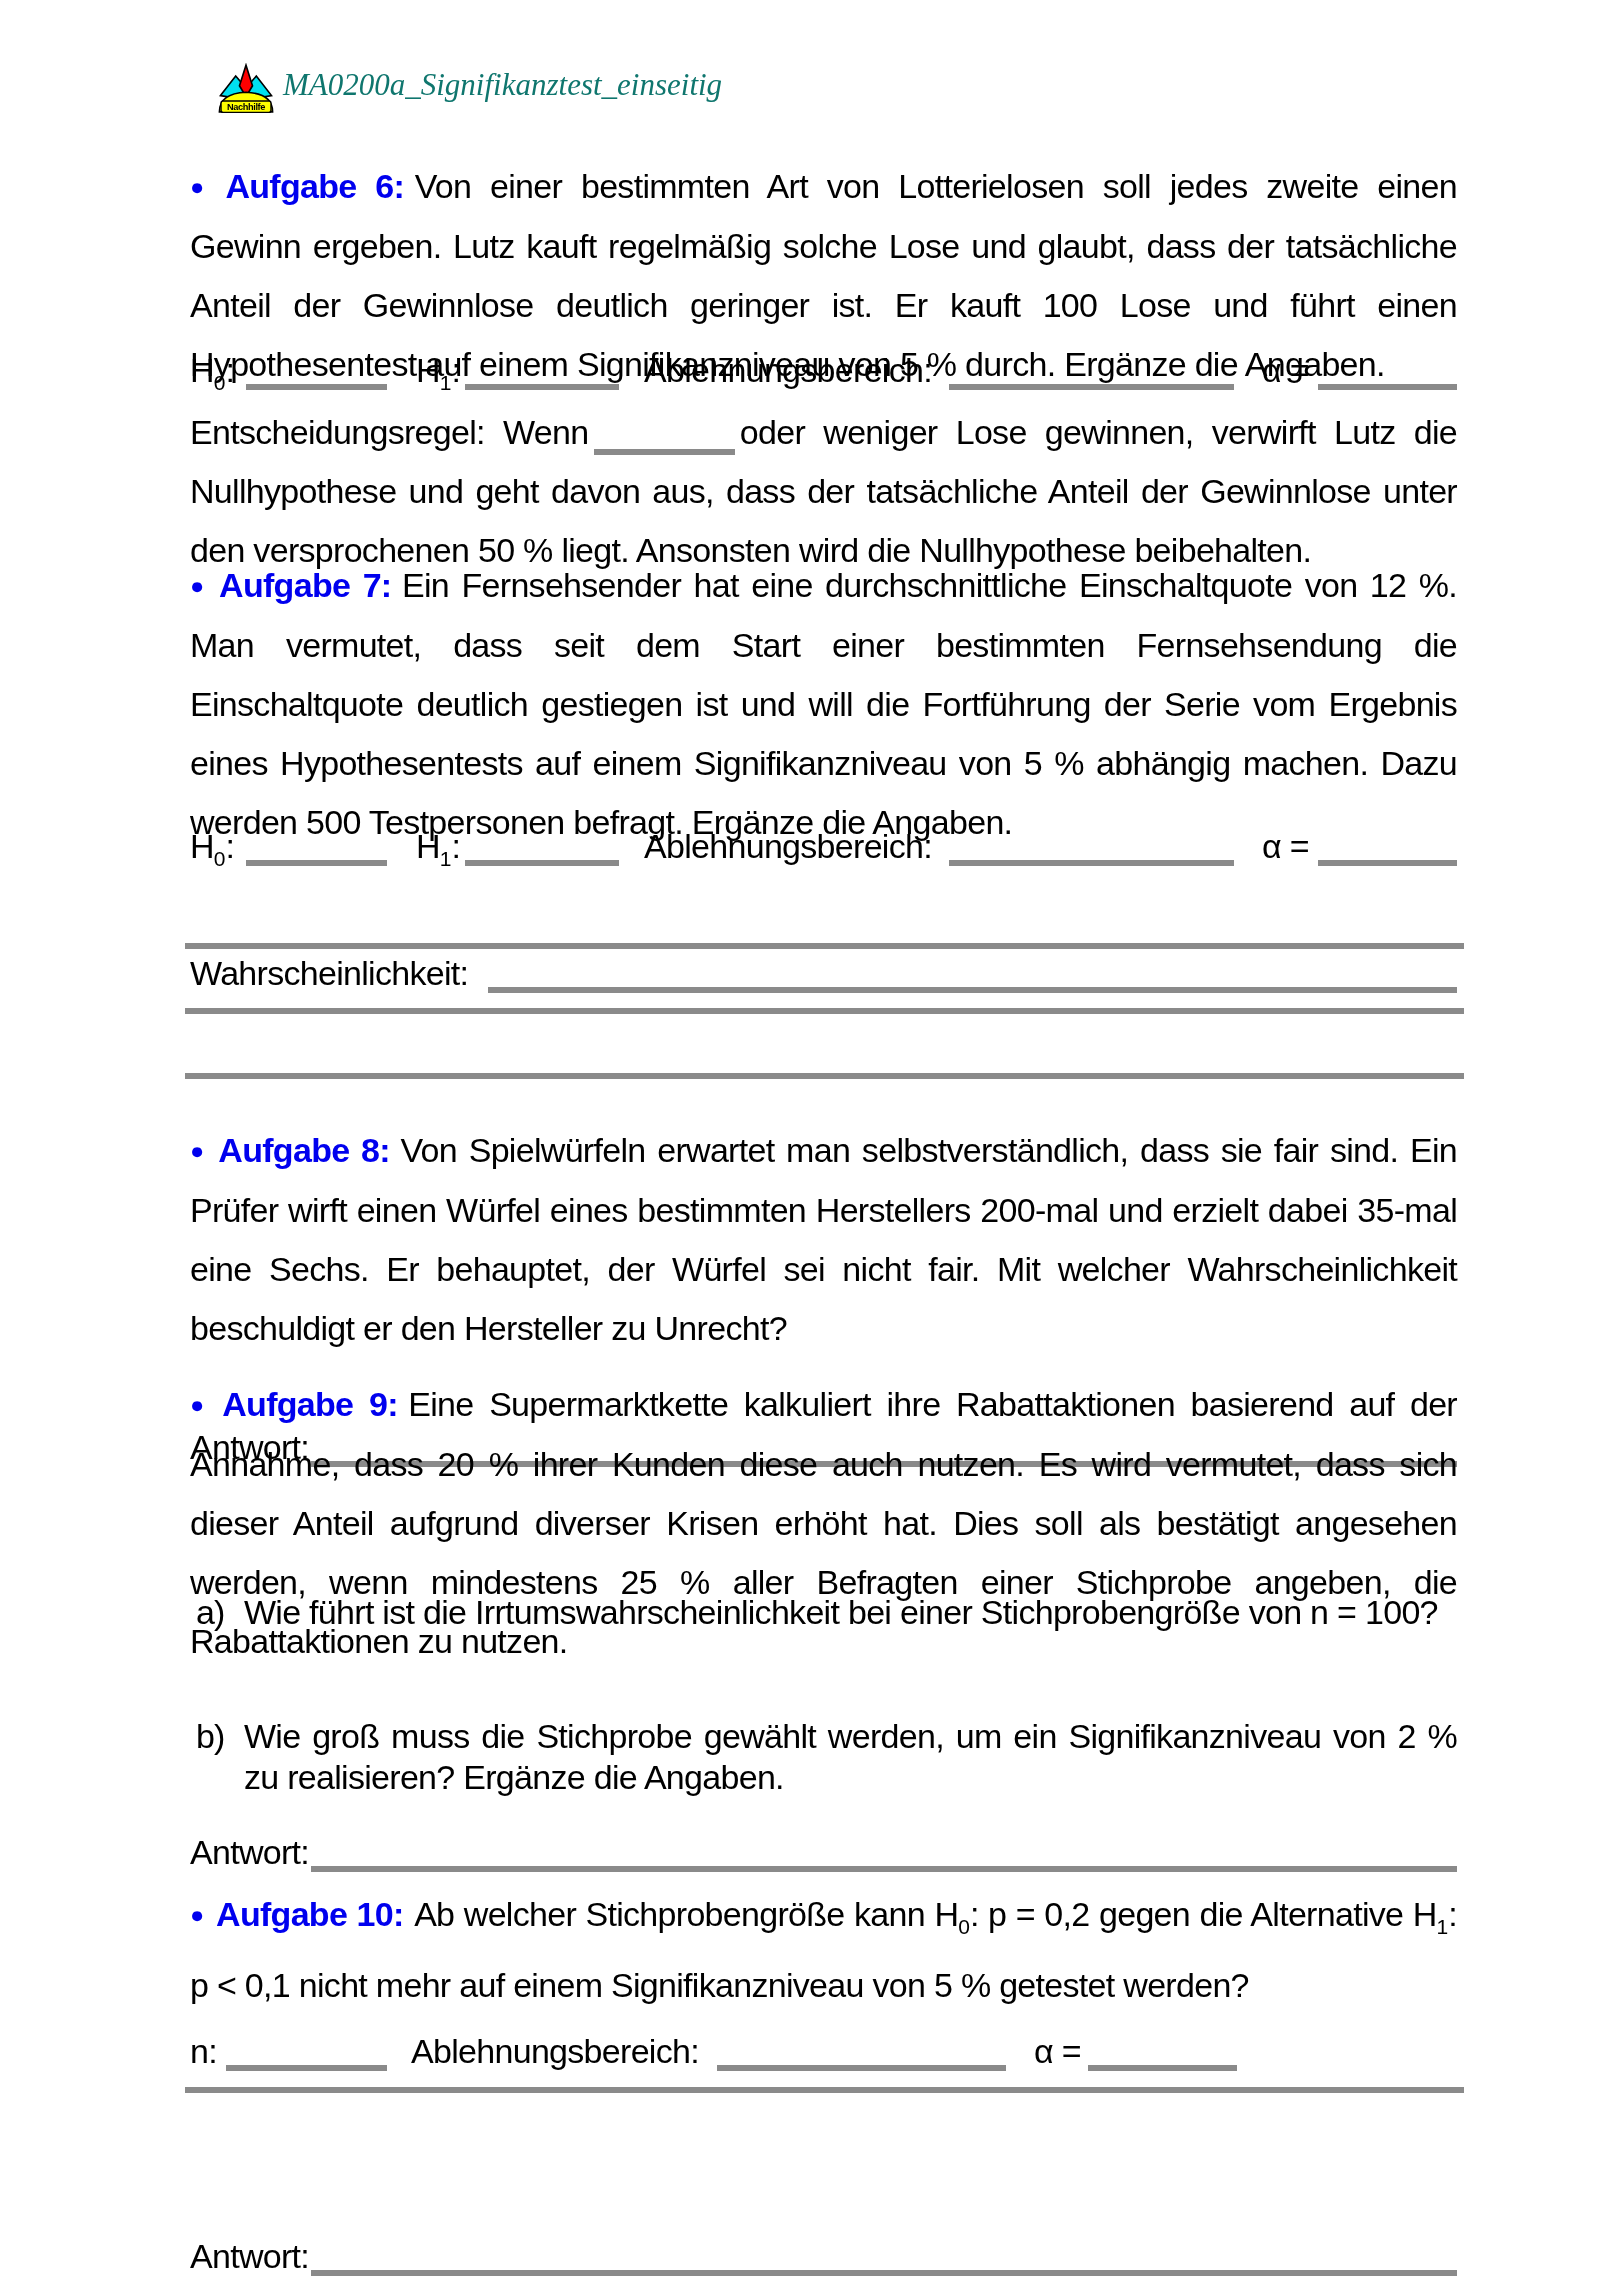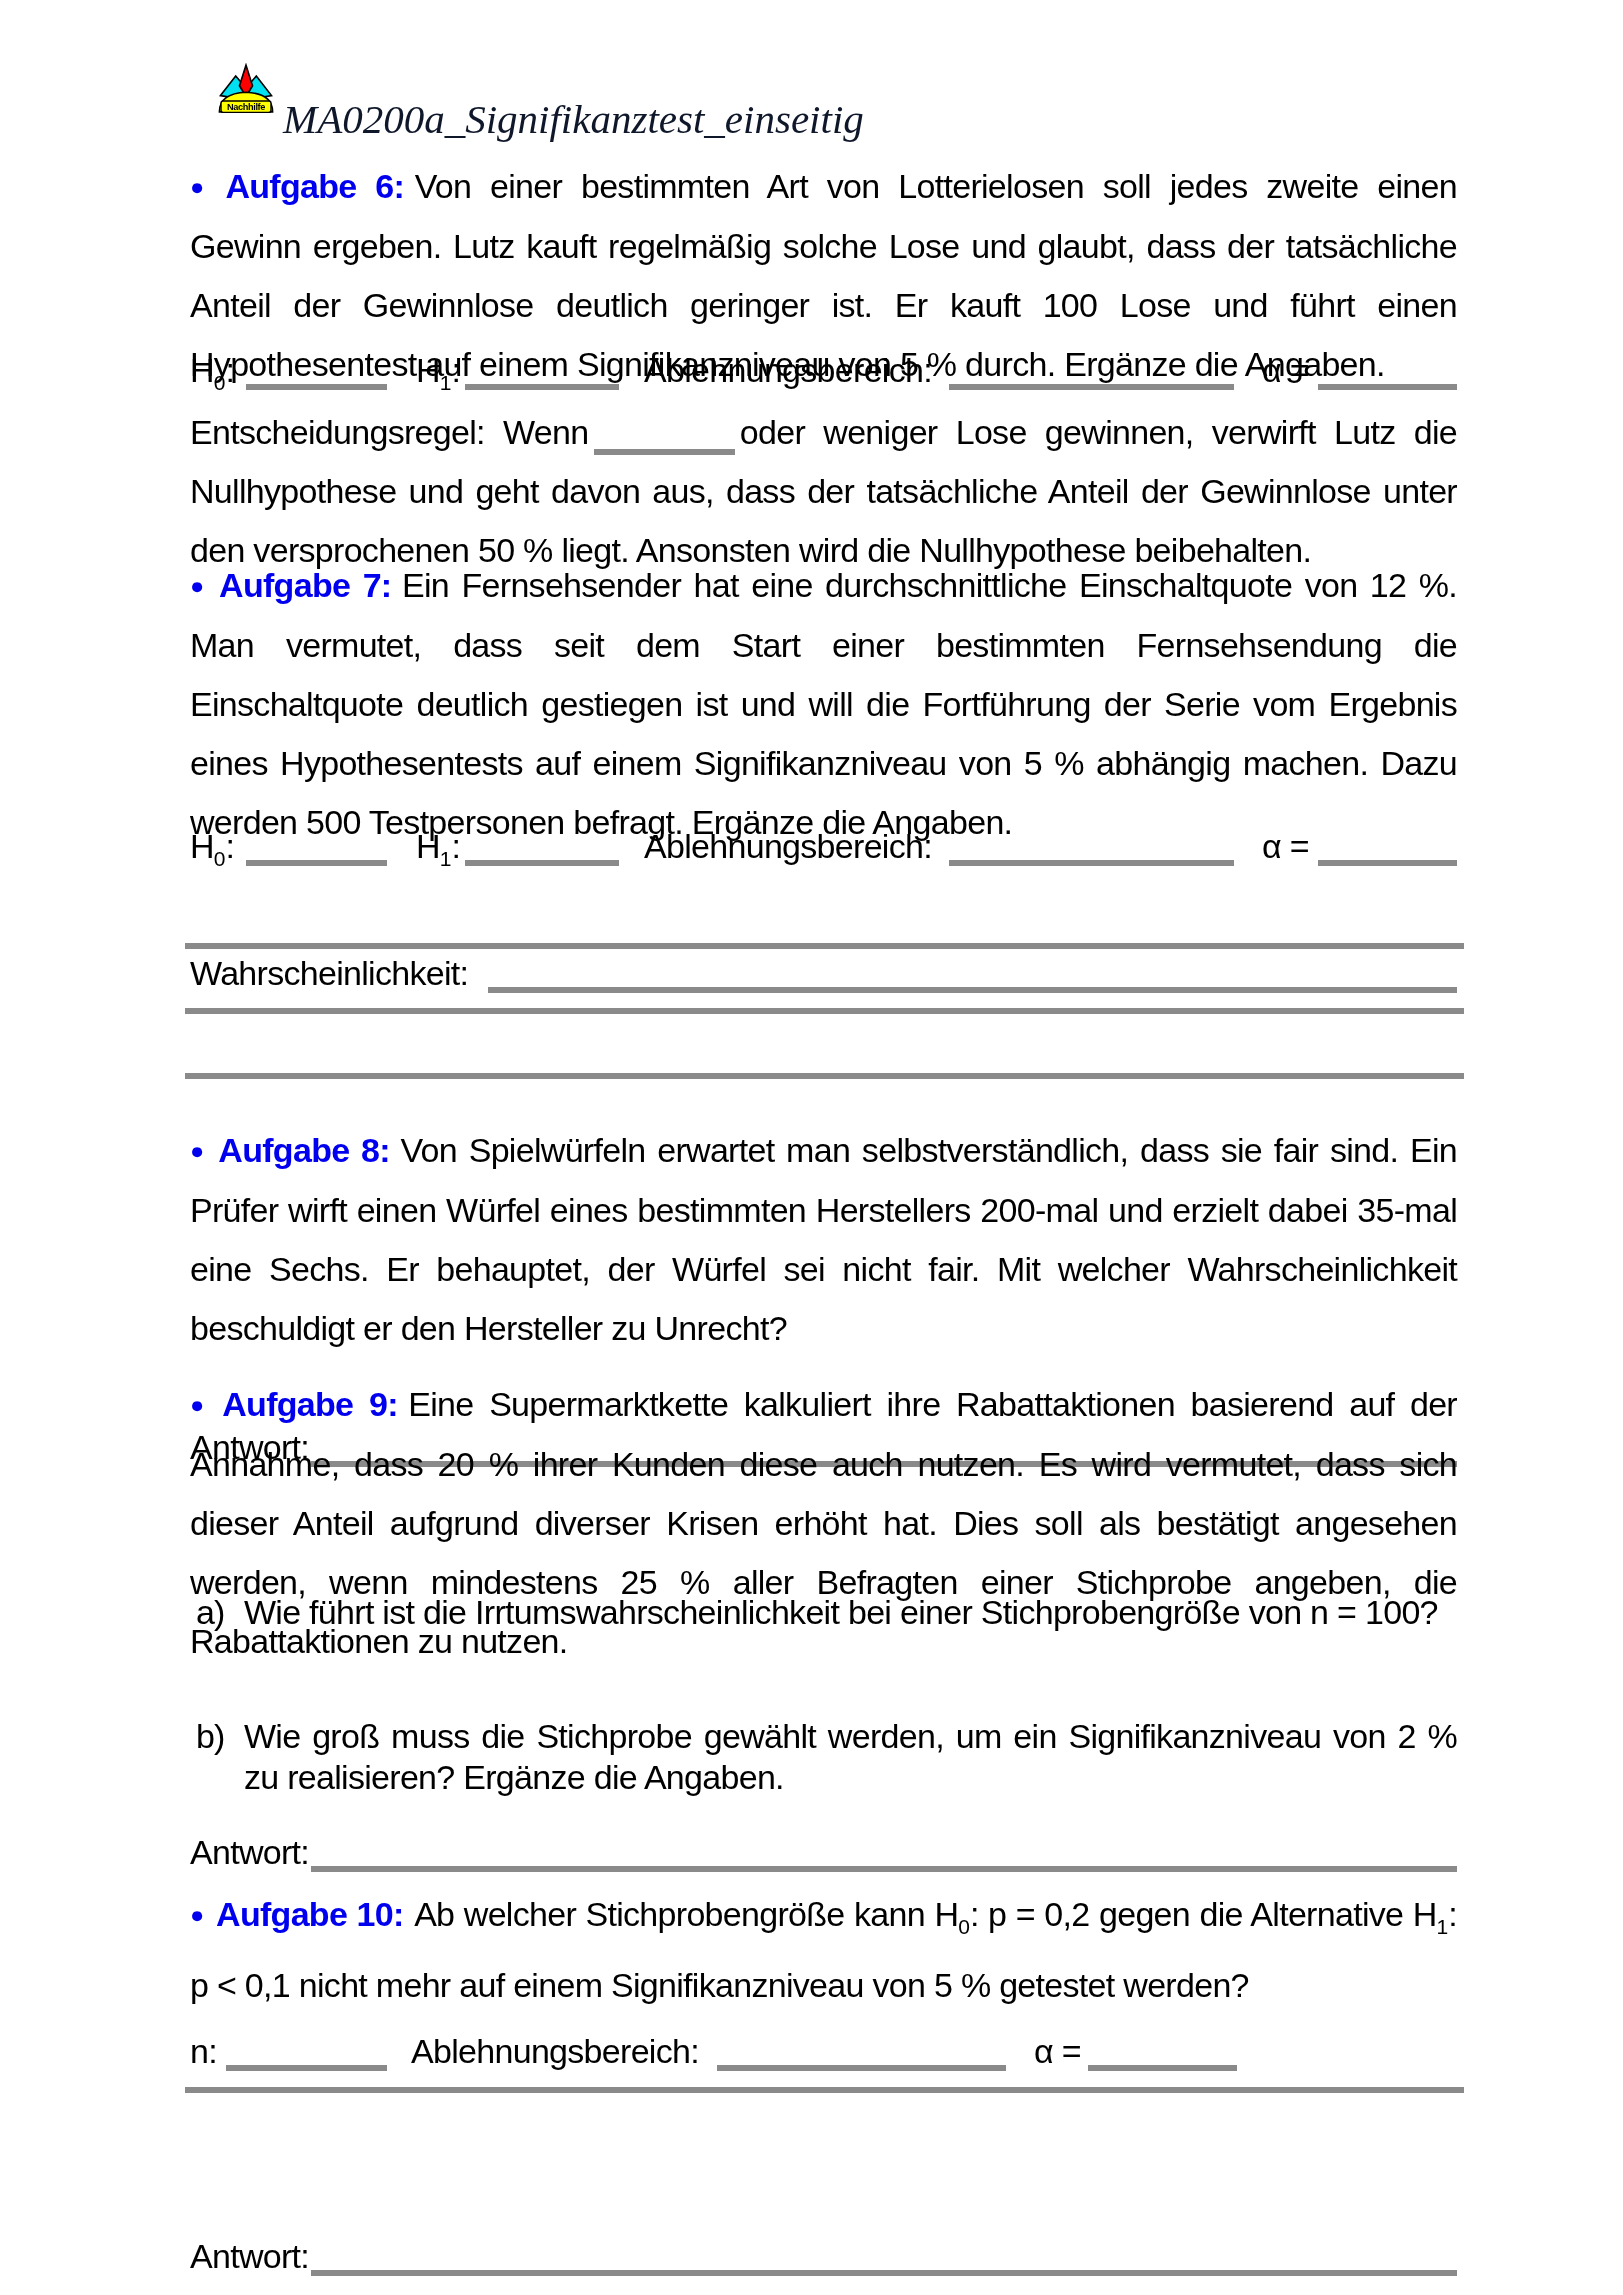--- a/index.html
+++ b/index.html
@@ -12,21 +12,21 @@
     font-size:34px;
     letter-spacing:-0.7px;
     color:#000;
     overflow:hidden;
   }
   
   .logo{position:absolute;left:216px;top:63px;}
   .doc-title{
     position:absolute;left:283px;top:67px;
     font-family:"Liberation Serif",serif;
-    font-style:italic;font-size:41px;letter-spacing:0;color:#0f172a;margin-top:28px;
+    font-style:italic;font-size:31px;letter-spacing:0;color:#0f766e;
   }
   
   .content{position:absolute;left:190px;top:0;width:1267px;}
   .block{position:absolute;width:100%;}
   .para{margin:0;text-align:justify;line-height:59px;}
   .tlabel{color:#0000EE;font-weight:700;margin-right:10.5px;white-space:nowrap;}
   .bullet{color:#0000EE;font-size:23.6px;vertical-align:3.3px;margin-right:11.8px;}
   sub{font-size:21px;vertical-align:-7.9px;letter-spacing:0;}
   
   .row{position:relative;height:41px;line-height:41px;white-space:nowrap;}

